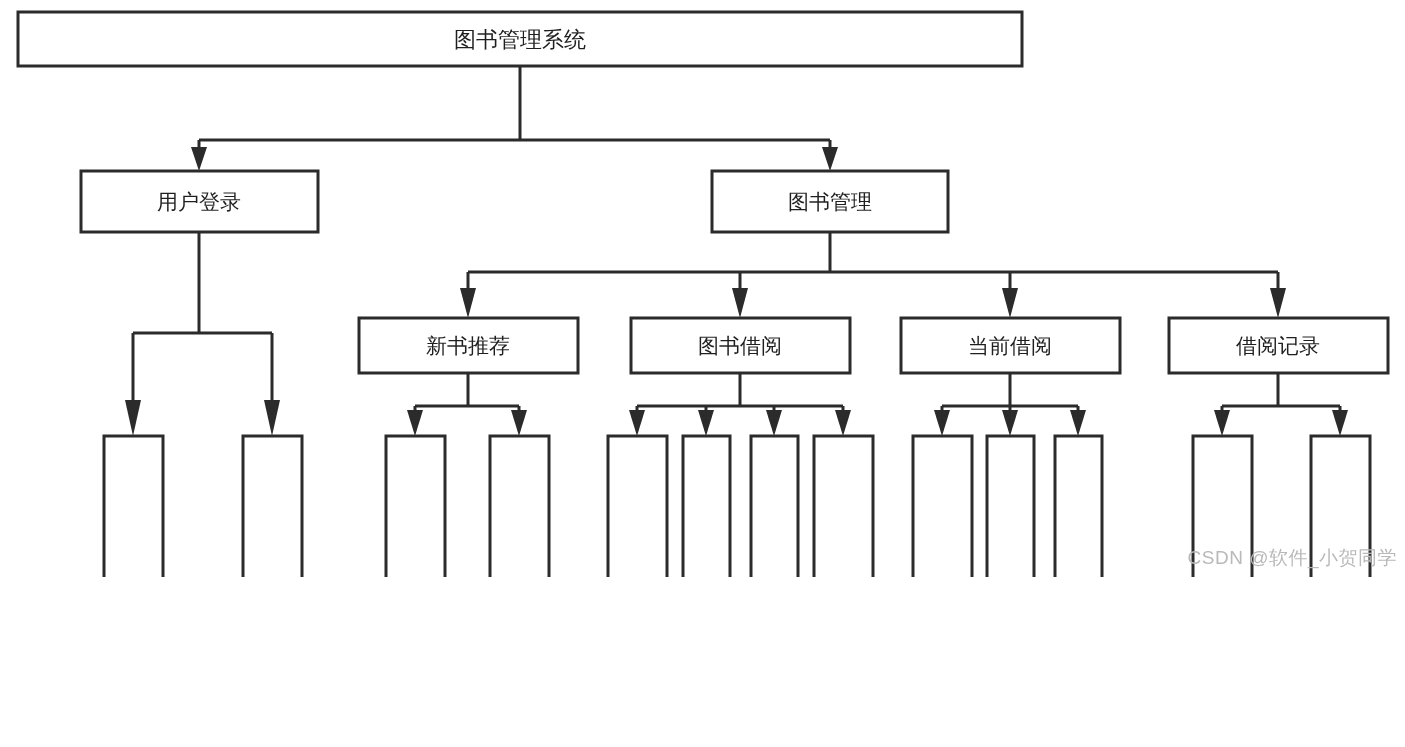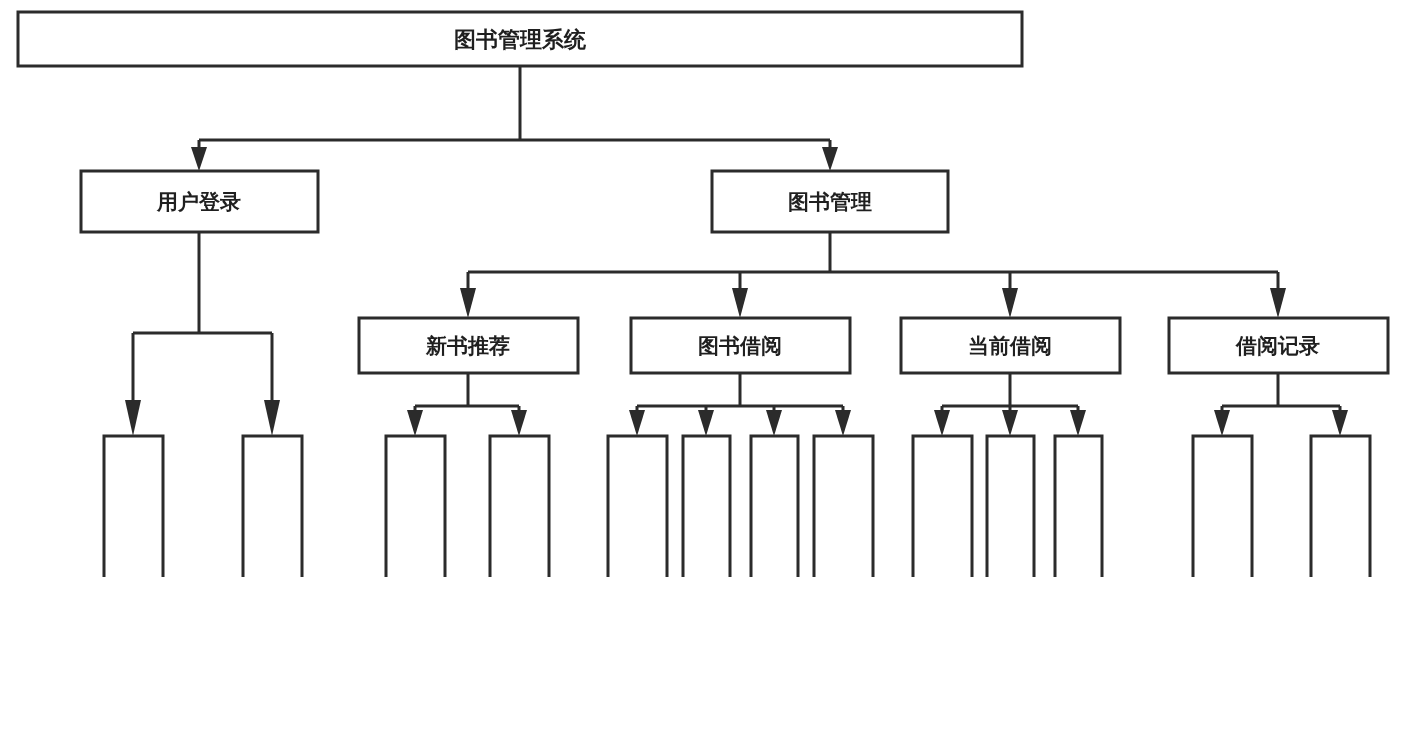--- a/index.html
+++ b/index.html
@@ -9,21 +9,20 @@
   }
   body {
     font-family: "Liberation Sans", "DejaVu Sans", sans-serif;
   }
   #canvas {
     position: relative;
     width: 1405px;
     height: 577px;
     background: #ffffff;
     overflow: hidden;
-    font-weight: bold;
   }
   svg.diagram {
     position: absolute;
     left: 0;
     top: 0;
     width: 1405px;
     height: 747px;
   }
   .node-box {
     fill: #ffffff;
@@ -259,13 +258,14 @@
     <span class="leaf-label">确认归还（管理员）</span>
   </div>
 
   <div class="leaf-label-wrap" style="left:1193px; top:436px; width:59px; height:299px;">
     <span class="leaf-label">新增借阅记录</span>
   </div>
   <div class="leaf-label-wrap" style="left:1311px; top:436px; width:59px; height:299px;">
     <span class="leaf-label">查询借阅记录</span>
   </div>
 
+  <div class="watermark">CSDN @软件_小贺同学</div>
 </div>
 
 </body></html>

